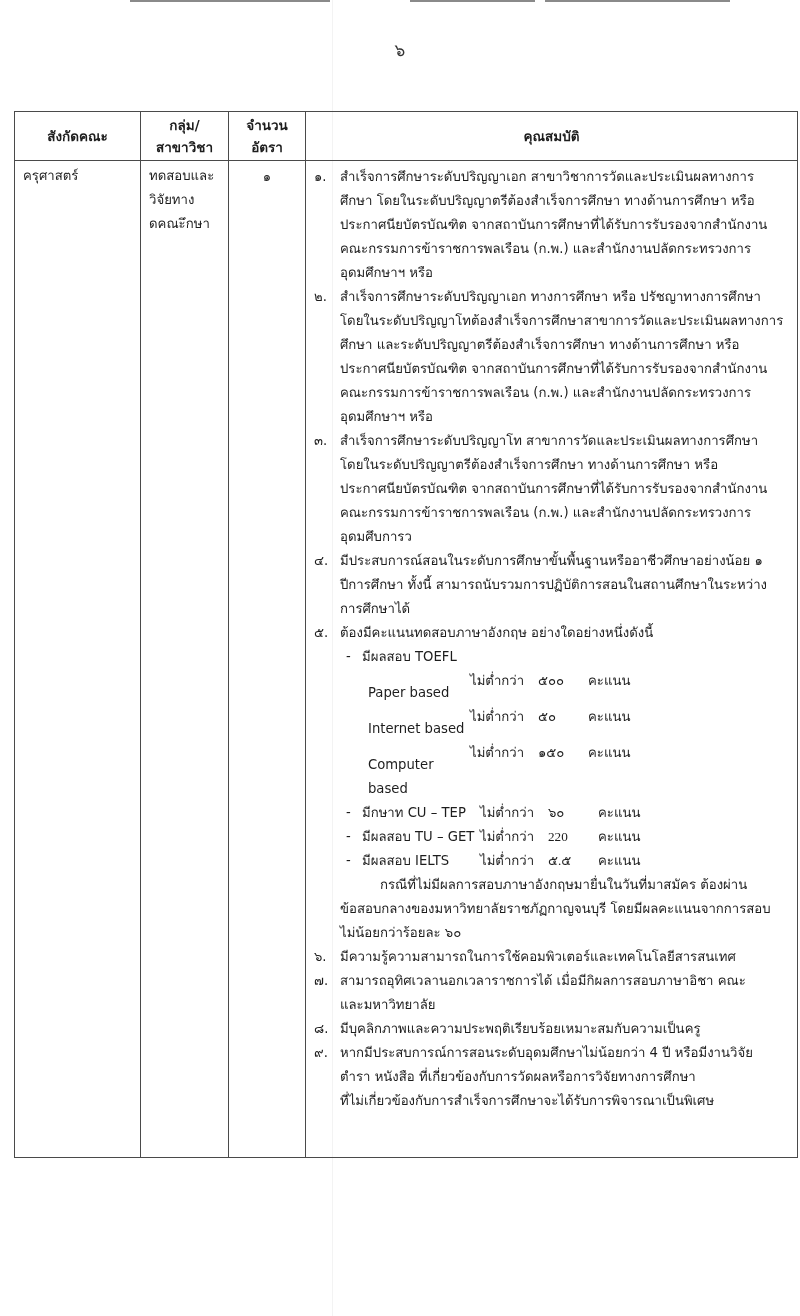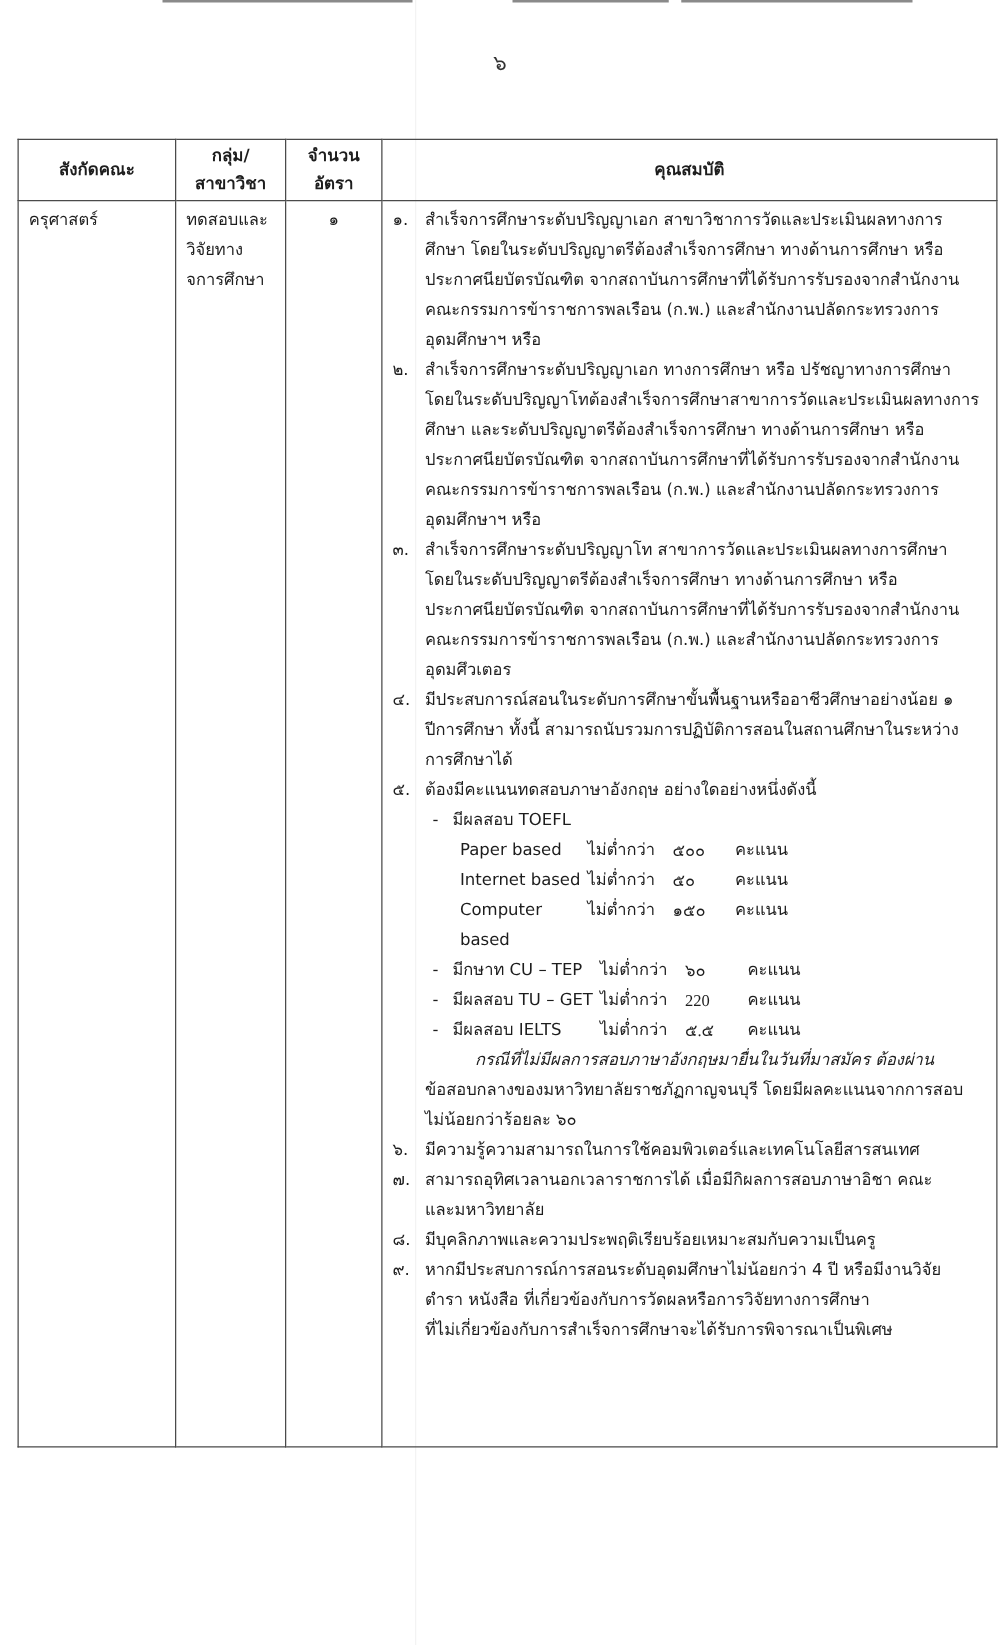--- a/index.html
+++ b/index.html
@@ -27,22 +27,22 @@
   .q-item { display: flex; }
   .q-num { width: 26px; flex: none; }
   .q-text { flex: 1; }
   .eng-row { display: flex; }
   .eng-row .e-label { width: 118px; }
   .eng-row .e-op { width: 68px; }
   .eng-row .e-val { width: 40px; text-align: left; padding-right: 10px; font-family: Liberation Serif, serif; }
   .eng-group { padding-left: 6px; }
   .eng-dash { display: inline-block; width: 16px; }
   .eng-sub { padding-left: 22px; }
-  .eng-sub .e-label { width: 102px; }
-  .indent-para { text-indent: 40px; font-style: italic; }
+  .eng-sub .e-label { width: 102px; margin-top: 12px; }
+  .indent-para { text-indent: 40px; }
 </style>
 </head>
 <body>
 
 <div class="scan-top">
   <span style="left:130px;width:200px;"></span>
   <span style="left:410px;width:125px;"></span>
   <span style="left:545px;width:185px;"></span>
 </div>
 <div class="fold"></div>
@@ -72,21 +72,21 @@
   </thead>
   <tbody>
     <tr>
       <td class="body-row">
         <div class="cell-text">ครุศาสตร์</div>
       </td>
       <td>
         <div class="cell-text">
           <div>ทดสอบและ</div>
           <div>วิจัยทาง</div>
-          <div>จการศึกษา</div>
+          <div>ดคณะึกษา</div>
         </div>
       </td>
       <td>
         <div class="cell-center">๑</div>
       </td>
       <td>
         <div class="q-list">
 
           <div class="q-item">
             <div class="q-num">๑.</div>
@@ -111,21 +111,21 @@
             </div>
           </div>
 
           <div class="q-item">
             <div class="q-num">๓.</div>
             <div class="q-text">
               <div>สำเร็จการศึกษาระดับปริญญาโท สาขาการวัดและประเมินผลทางการศึกษา</div>
               <div>โดยในระดับปริญญาตรีต้องสำเร็จการศึกษา ทางด้านการศึกษา หรือ</div>
               <div>ประกาศนียบัตรบัณฑิต จากสถาบันการศึกษาที่ได้รับการรับรองจากสำนักงาน</div>
               <div>คณะกรรมการข้าราชการพลเรือน (ก.พ.) และสำนักงานปลัดกระทรวงการ</div>
-              <div>อุดมศึวเตอร</div>
+              <div>อุดมศึบการว</div>
             </div>
           </div>
 
           <div class="q-item">
             <div class="q-num">๔.</div>
             <div class="q-text">
               <div>มีประสบการณ์สอนในระดับการศึกษาขั้นพื้นฐานหรืออาชีวศึกษาอย่างน้อย ๑</div>
               <div>ปีการศึกษา ทั้งนี้ สามารถนับรวมการปฏิบัติการสอนในสถานศึกษาในระหว่าง</div>
               <div>การศึกษาได้</div>
             </div>

